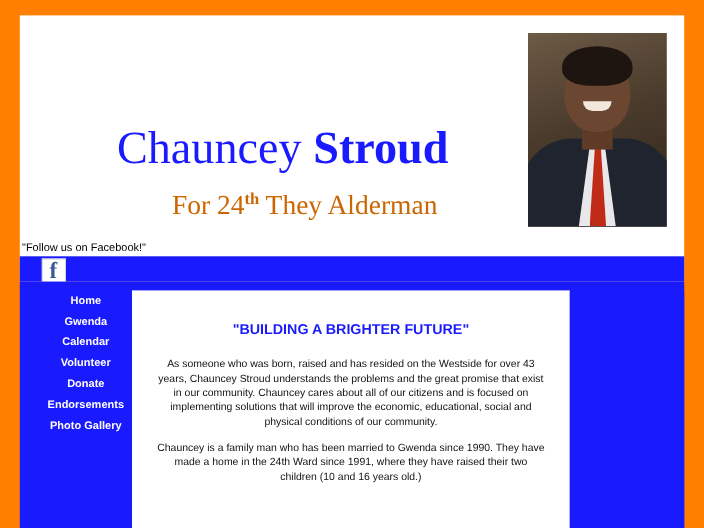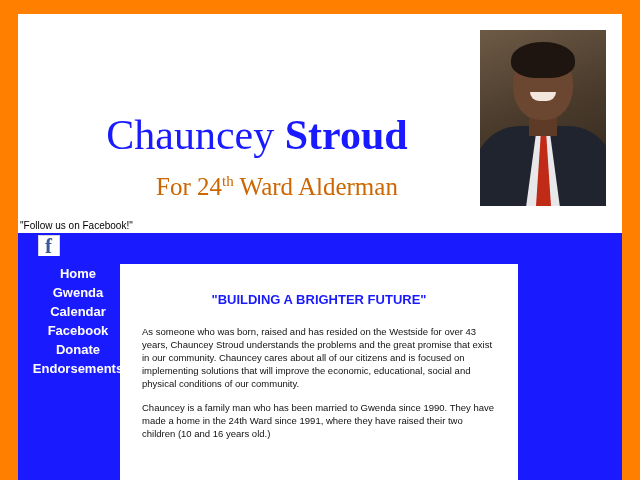--- a/index.html
+++ b/index.html
@@ -72,20 +72,21 @@
     font-size: 25px;
     line-height: 30px;
     color: #cc6600;
     margin-top: 8px;
     white-space: nowrap;
     padding-left: 40px;
   }
   .title-line2 sup {
     font-size: 15px;
     vertical-align: super;
+    font-weight: bold;
   }
 
   
   .portrait {
     position: absolute;
     right: 16px;
     top: 16px;
     width: 126px;
     height: 176px;
     background: #3b3027;
@@ -217,21 +218,21 @@
   .sidebar {
     position: absolute;
     left: 0px;
     top: 8px;
     width: 120px;
   }
   .nav-item {
     display: block;
     text-align: center;
     color: #ffffff;
-    font-size: 13px;
+    font-size: 10px;
     font-weight: bold;
     line-height: 19px;
     text-decoration: none;
     white-space: nowrap;
   }
   .content {
     position: absolute;
     left: 102px;
     top: 8px;
     width: 398px;
@@ -247,21 +248,21 @@
     color: #1a1aff;
     font-size: 13px;
     font-weight: bold;
     margin: 12px 0 18px 0;
   }
   .para {
     font-size: 9.5px;
     line-height: 13px;
     color: #111111;
     margin: 0 0 11px 0;
-    text-align: left;
+    text-align: center;
   }
   .content-right-gap {
     position: absolute;
     left: 500px;
     top: 8px;
     width: 104px;
     height: 216px;
     background: #1a1aff;
   }
 </style>
@@ -273,21 +274,21 @@
   <div class="frame-top"></div>
   <div class="frame-left"></div>
   <div class="frame-right"></div>
 
   <div class="header">
     <div class="title-block">
       <div class="title-line1">
         <span class="first">Chauncey</span>
         <span class="last">Stroud</span>
       </div>
-      <div class="title-line2"><span>For 24</span><sup>th</sup><span> Ward Alderman</span></div>
+      <div class="title-line2"><span>For 24</span><sup>th</sup><span> They Alderman</span></div>
     </div>
 
     <div class="portrait">
       <div class="bg"></div>
       <div class="shoulders"></div>
       <div class="shirt"></div>
       <div class="tie"></div>
       <div class="neck"></div>
       <div class="head"></div>
       <div class="hair"></div>
@@ -302,23 +303,24 @@
       <span class="f">f</span>
     </a>
   </div>
 
   <div class="body-area">
 
     <div class="sidebar">
       <a class="nav-item" href="#">Home</a>
       <a class="nav-item" href="#">Gwenda</a>
       <a class="nav-item" href="#">Calendar</a>
-      <a class="nav-item" href="#">Facebook</a>
+      <a class="nav-item" href="#">Volunteer</a>
       <a class="nav-item" href="#">Donate</a>
       <a class="nav-item" href="#">Endorsements</a>
+      <a class="nav-item" href="#">Photo Gallery</a>
     </div>
 
     <div class="content">
       <div class="content-inner">
         <div class="headline">"BUILDING A BRIGHTER FUTURE"</div>
         <p class="para">As someone who was born, raised and has resided on the Westside for over 43 years, Chauncey Stroud understands the problems and the great promise that exist in our community. Chauncey cares about all of our citizens and is focused on implementing solutions that will improve the economic, educational, social and physical conditions of our community.</p>
         <p class="para">Chauncey is a family man who has been married to Gwenda since 1990. They have made a home in the 24th Ward since 1991, where they have raised their two children (10 and 16 years old.)</p>
 
       </div>
     </div>

